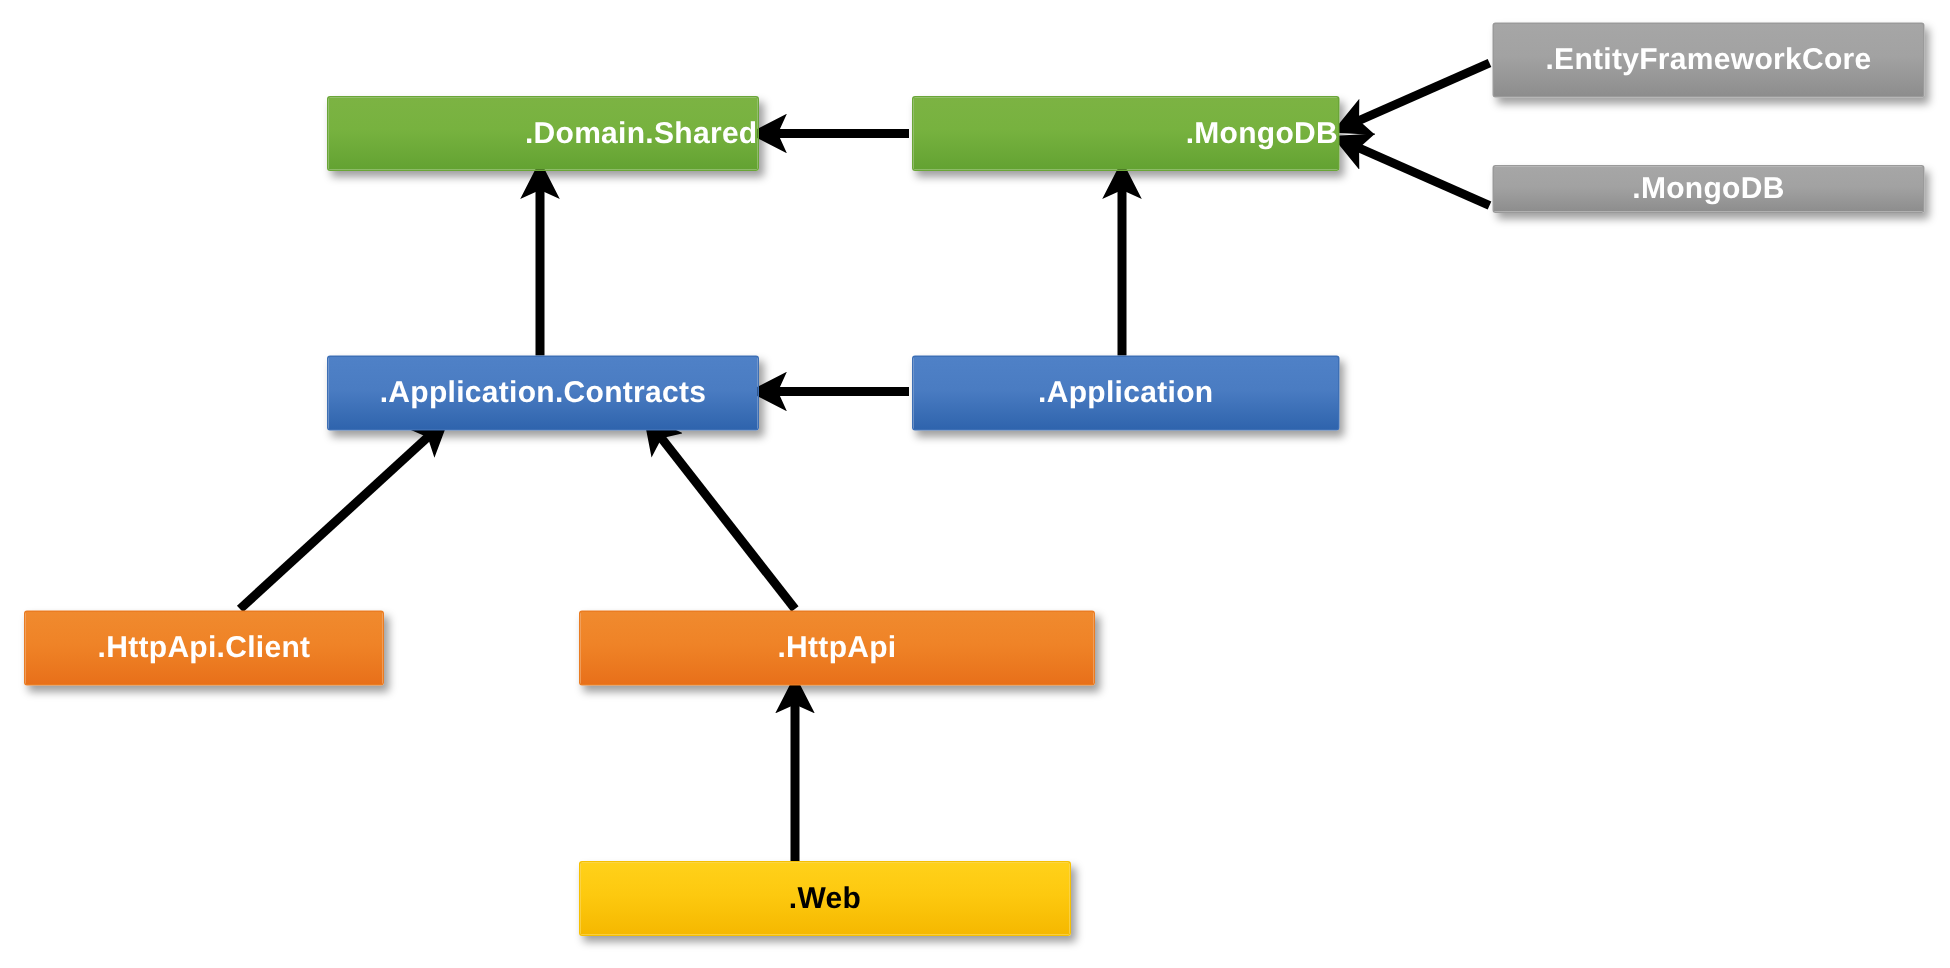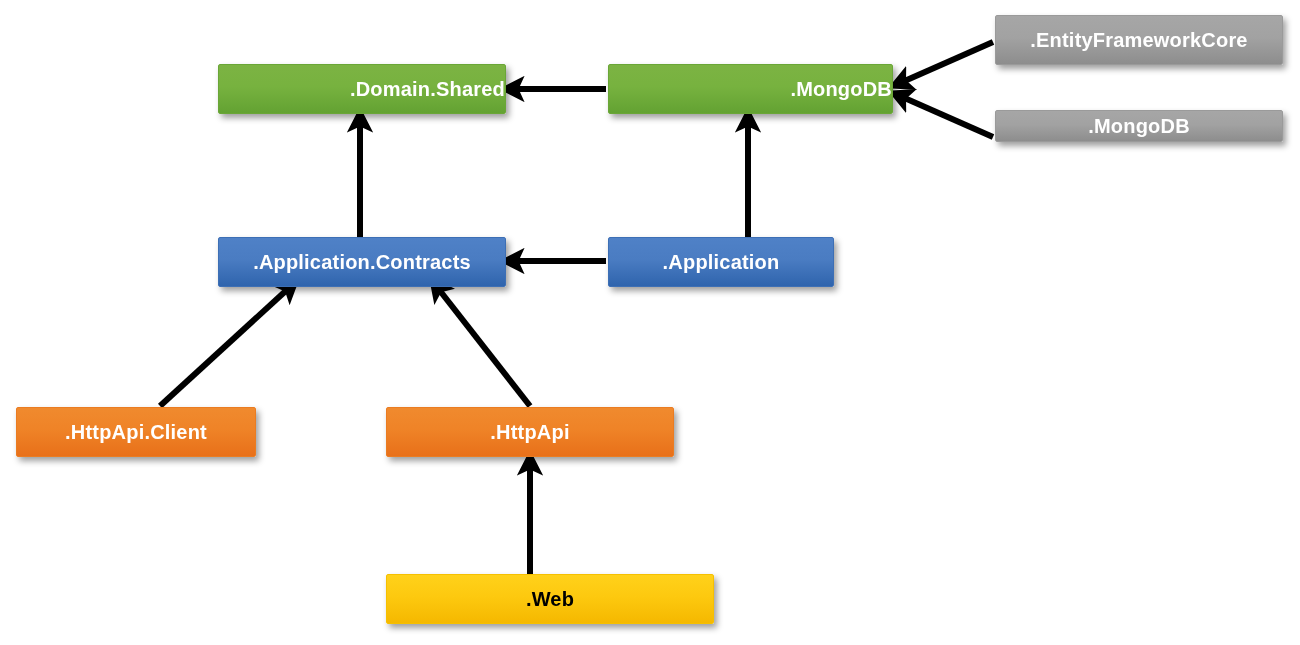--- a/index.html
+++ b/index.html
@@ -110,27 +110,27 @@
       </div>
       <div class="node gray" style="left: 995px; top: 15px; width: 288px; height: 50px;">
         <span class="node-label" style="color: rgb(255, 255, 255);">.EntityFrameworkCore</span>
       </div>
       <div class="node gray" style="left: 995px; top: 110px; width: 288px; height: 32px;">
         <span class="node-label" style="color: rgb(255, 255, 255);">.MongoDB</span>
       </div>
       <div class="node blue" style="left: 218px; top: 237px; width: 288px; height: 50px;">
         <span class="node-label" style="color: rgb(255, 255, 255);">.Application.Contracts</span>
       </div>
-      <div class="node blue" style="left: 608px; top: 237px; width: 226px; height: 50px;">
+      <div class="node blue" style="left: 608px; top: 237px; width: 285px; height: 50px;">
         <span class="node-label" style="color: rgb(255, 255, 255);">.Application</span>
       </div>
       <div class="node orange" style="left: 16px; top: 407px; width: 240px; height: 50px;">
         <span class="node-label" style="color: rgb(255, 255, 255);">.HttpApi.Client</span>
       </div>
-      <div class="node orange" style="left: 386px; top: 407px; width: 288px; height: 50px;">
+      <div class="node orange" style="left: 386px; top: 407px; width: 344px; height: 50px;">
         <span class="node-label" style="color: rgb(255, 255, 255);">.HttpApi</span>
       </div>
       <div class="node yellow" style="left: 386px; top: 574px; width: 328px; height: 50px;">
         <span class="node-label" style="color: rgb(0, 0, 0);">.Web</span>
       </div>
     </div>
 
 </div>
 
 </body></html>

